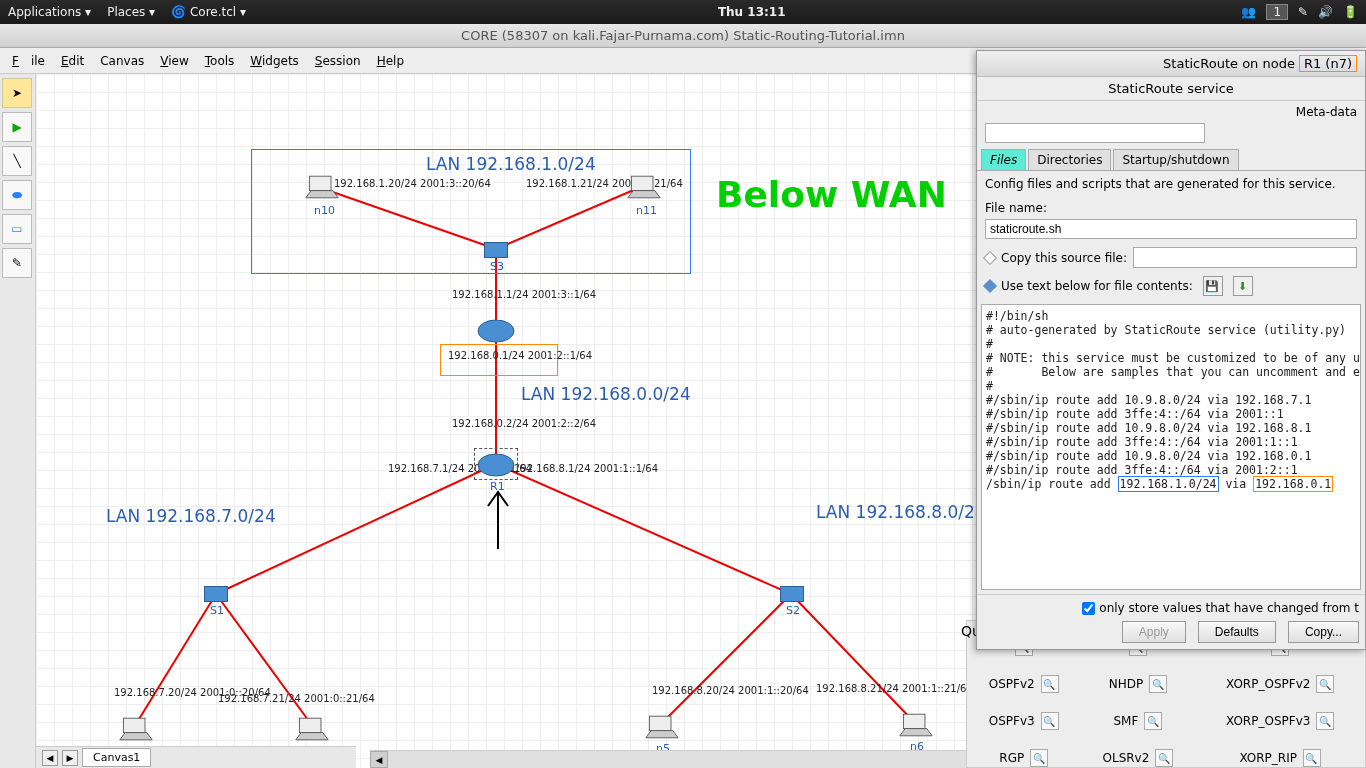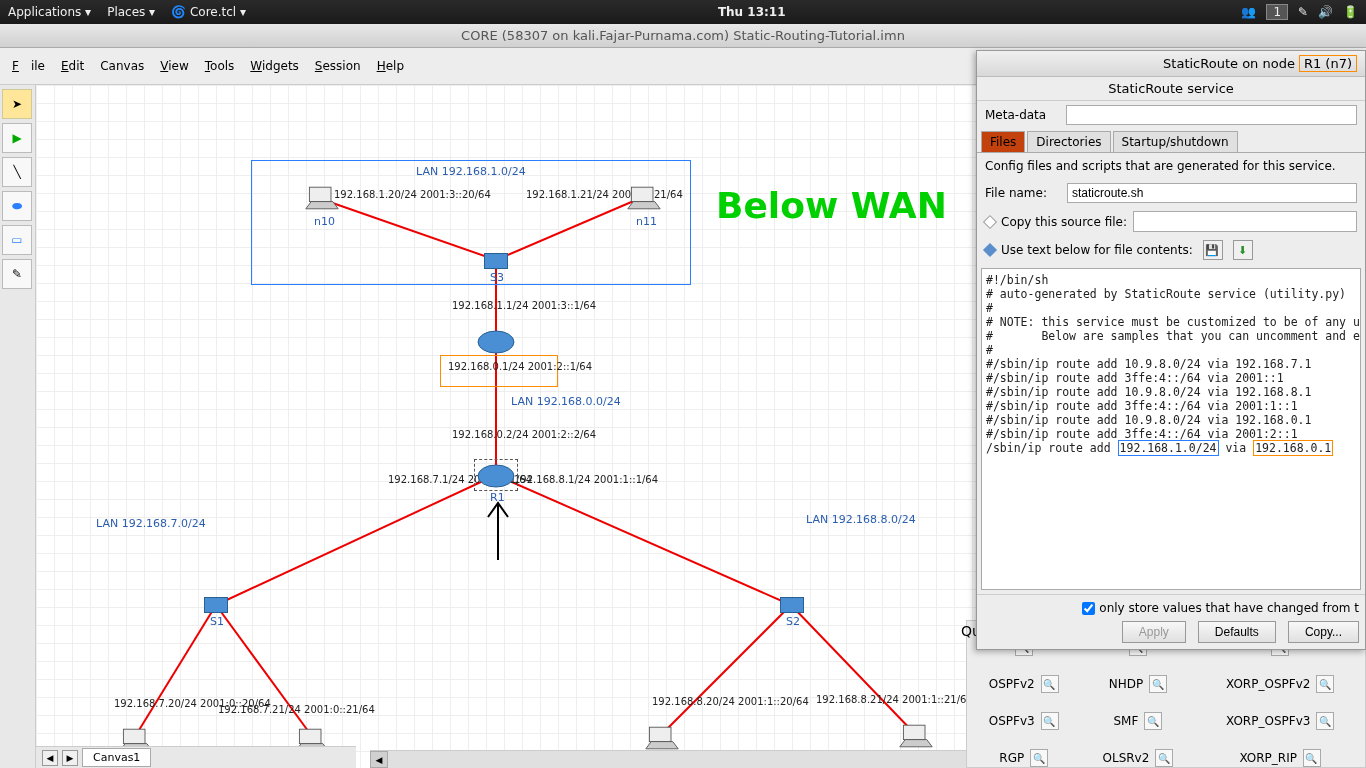--- a/index.html
+++ b/index.html
@@ -9,38 +9,38 @@
   .topbar { height: 24px; background: linear-gradient(#2a2a2a,#1a1a1a); color: #eee; display: flex; align-items: center; padding: 0 8px; font-size: 12px; }
   .topbar .tmenu { margin-right: 16px; cursor: pointer; }
   .topbar .center { flex: 1; text-align: center; font-weight: bold; }
   .topbar .right { display: flex; gap: 10px; align-items: center; }
   .topbar .ws { background:#555; padding:0 6px; border:1px solid #888; }
   
   
   .titlebar { height: 24px; background: linear-gradient(#e8e8e8,#d0d0d0); border-bottom:1px solid #aaa; color:#555; text-align:center; line-height:24px; font-size:13px; }
   
   
-  .menubar { height: 37px; background:#ededed; border-bottom:1px solid #ccc; display:flex; align-items:center; padding:0 6px; gap:4px; }
+  .menubar { height: 26px; background:#ededed; border-bottom:1px solid #ccc; display:flex; align-items:center; padding:0 6px; gap:4px; }
   .menubar span { padding: 3px 6px; cursor:pointer; }
   .menubar span u { text-decoration: underline; }
   
   
   .mainrow { display:flex; height: calc(768px - 24px - 24px - 26px); position:relative; }
   .toolbar { width: 36px; background:#e8e8e8; border-right:1px solid #ccc; display:flex; flex-direction:column; padding:4px 2px; gap:4px; }
   .toolbtn { width:30px; height:30px; border:1px solid #bbb; background:#f8f8f8; display:flex; align-items:center; justify-content:center; cursor:pointer; }
   .toolbtn.active { background:#ffe699; border-color:#cc9; }
   
   .canvaswrap { flex:1; position:relative; background:#fff; overflow:hidden; }
   .grid { position:absolute; inset:0; background-image: linear-gradient(#eee 1px,transparent 1px), linear-gradient(90deg,#eee 1px,transparent 1px); background-size: 18px 18px; }
   .canvas { position:absolute; inset:0; }
   
   .bluebox { position:absolute; border:1px solid #2a7fff; }
   .orangebox { position:absolute; border:1px solid #ff8c00; }
   
-  .lanlbl { position:absolute; color:#2a5db0; font-size:11px; }
+  .lanlbl { position:absolute; color:#2a5db0; font-size:17px;padding-left:10px; }
   .wanlbl { position:absolute; color:#00d000; font-size:36px; font-weight:bold; white-space:nowrap; }
   .iplbl { position:absolute; color:#222; font-size:10px; line-height:13px; white-space:nowrap; }
   .nodelbl { position:absolute; color:#2a5db0; font-size:11px; }
   
   .laptop-icon { width:36px; height:26px; position:absolute; }
   .laptop-icon svg { width:100%; height:100%; }
   .router-icon { width:40px; height:26px; position:absolute; }
   .switch-icon { width:24px; height:16px; position:absolute; }
   
   .link { stroke:#e00; stroke-width:2; }
@@ -50,25 +50,25 @@
   .tabbar .nav { width:16px; height:16px; border:1px solid #999; background:#f0f0f0; display:flex; align-items:center; justify-content:center; cursor:pointer; font-size:9px; }
   .tabbar .tab { padding:2px 10px; border:1px solid #aaa; background:#fff; font-size:11px; cursor:pointer; }
   .hscroll { position:absolute; bottom:0; left:370px; right:0; height:18px; background:#e0e0e0; border-top:1px solid #ccc; display:flex; }
   .hscroll .sarrow { width:18px; background:#d0d0d0; border:1px solid #aaa; text-align:center; cursor:pointer; font-size:9px; line-height:16px; }
   
   
   .dialog { position:absolute; top:50px; right:0; width:390px; height:600px; background:#ededed; border:1px solid #999; box-shadow:-2px 2px 6px rgba(0,0,0,0.3); display:flex; flex-direction:column; z-index:100; }
   .dlg-title { background:linear-gradient(#f0f0f0,#d8d8d8); border-bottom:1px solid #bbb; padding:4px 8px; font-size:13px; display:flex; align-items:center; justify-content:flex-end; }
   .dlg-title .nbox { border:1px solid #ff8c00; padding:0 4px; margin-left:4px; }
   .dlg-sub { text-align:center; padding:4px; font-size:13px; border-bottom:1px solid #ccc; }
-  .dlg-row { display:flex; align-items:center; padding:4px 8px; gap:20px; font-size:12px; }
+  .dlg-row { display:flex; padding:4px 8px; gap:4px; font-size:12px;flex-direction:column; }
   .dlg-row input[type=text] { flex:1; border:1px solid #aaa; padding:2px 4px; background:#fff; font-size:12px; }
   .tabs { display:flex; border-bottom:1px solid #aaa; padding: 2px 4px 0 4px; gap:2px; }
   .tabs .t { padding:3px 8px; border:1px solid #aaa; border-bottom:none; background:#e0e0e0; font-size:12px; cursor:pointer; }
-  .tabs .t.active { background:#c2410c; }
+  .tabs .t.active { background:#5eead4;font-style:italic; }
   .infoline { padding:6px 8px; font-size:12px; }
   .radioopt { display:flex; align-items:center; padding:4px 8px; gap:6px; }
   .radioopt .diamond { width:10px; height:10px; background:#5a8fcc; transform:rotate(45deg); flex-shrink:0; }
   .radioopt .diamond.empty { background:#fff; border:1px solid #999; }
   .iconbtn { width:20px; height:20px; border:1px solid #999; background:#f0f0f0; cursor:pointer; display:inline-flex; align-items:center; justify-content:center; margin-left:4px; font-size:11px; }
   
   .editor { flex:1; background:#fff; border:1px solid #aaa; margin:4px; padding:4px; font-family: "DejaVu Sans Mono", monospace; font-size:11.5px; line-height:14px; white-space:pre; overflow:hidden; color:#222; position:relative; }
   .hl-blue { border:1px solid #2a7fff; padding:0 1px; }
   .hl-orange { border:1px solid #ff8c00; padding:0 1px; }
   

